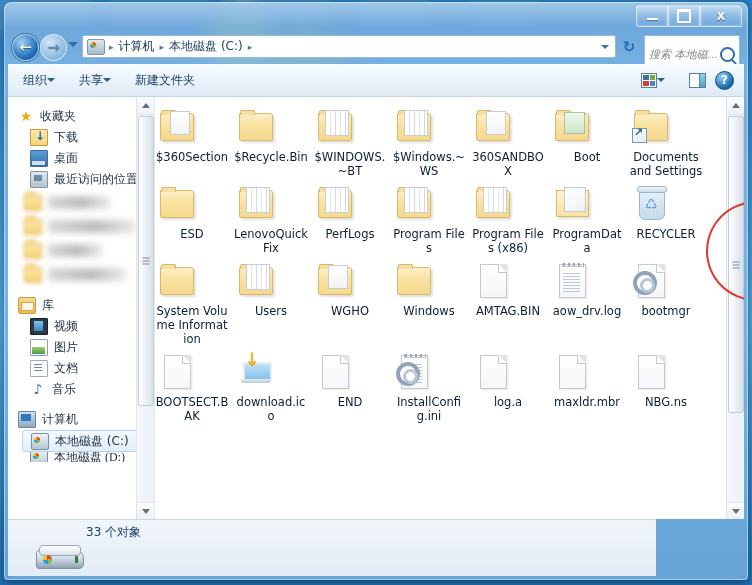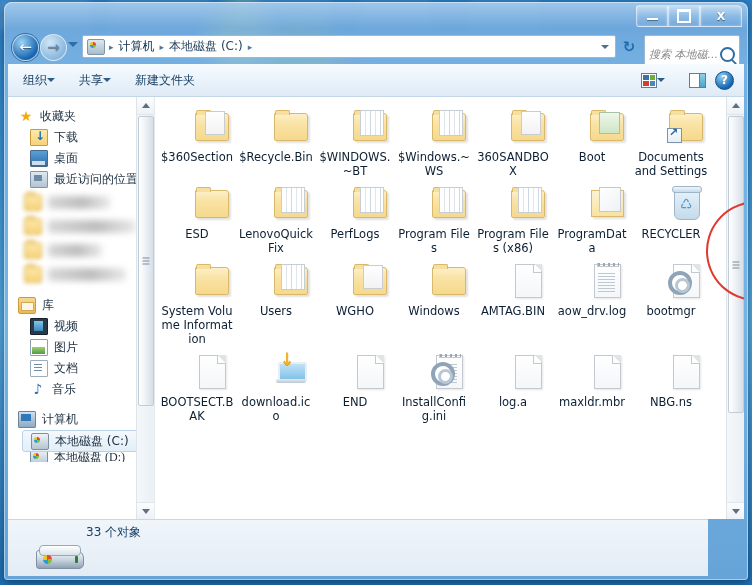--- a/index.html
+++ b/index.html
@@ -190,21 +190,21 @@
   .arw.dn{border-top:5px solid #5d7081;}
   .thumb{position:absolute;left:1px;width:14px;border:1px solid #c2ccd6;border-radius:2px;
     background:linear-gradient(90deg,#ffffff,#eef2f6 45%,#d7dee6);}
   .grip{position:absolute;left:50%;top:50%;transform:translate(-50%,-50%);width:7px;height:1px;background:#7d8c9a;
     box-shadow:0 3px 0 #7d8c9a,0 -3px 0 #7d8c9a;}
 
   
   #content{flex:1;position:relative;background:#fff;overflow:hidden;}
   #grid{position:absolute;left:0;top:4px;width:556px;
     display:flex;flex-wrap:wrap;}
-  .cell{width:79px;padding-top:6px;display:flex;flex-direction:column;align-items:flex-end;}
+  .cell{width:79px;padding-top:6px;display:flex;flex-direction:column;align-items:flex-start;}
   .cell .label{
     width:74px;text-align:center;font-size:11.5px;color:#0c1f33;line-height:14px;
     word-break:break-all;margin-top:3px;
   }
   .fico{width:44px;height:40px;position:relative;}
   
   .f-folder{position:absolute;left:5px;top:6px;width:32px;height:26px;
     background:linear-gradient(180deg,#fdf0c8 0%,#f9e3a4 38%,#f5d98c 100%);
     border:1px solid #d9b86a;border-radius:1px 3px 2px 2px;
     box-shadow:2px 2px 2px rgba(0,0,0,.12);}
@@ -257,21 +257,21 @@
   
   #redcircle{
     position:absolute;left:551px;top:104px;width:97px;height:96px;
     border:2px solid #e0392f;border-radius:50%;
     transform:rotate(-6deg);
     pointer-events:none;z-index:5;
   }
 
   
   #statusbar{
-    position:absolute;left:4px;top:517px;width:700px;height:57px;
+    position:absolute;left:4px;top:517px;width:648px;height:57px;
     background:linear-gradient(180deg,#f0f5fa,#e3ecf5);
     border-top:1px solid #c6d7e6;box-sizing:border-box;
   }
   #statuscount{position:absolute;left:78px;top:4px;font-size:12px;color:#17406b;}
   #statusicon{position:absolute;left:28px;top:24px;width:46px;height:26px;}
   #statusicon .body{position:absolute;left:0;top:6px;width:46px;height:17px;border-radius:3px 8px 5px 3px;
     background:linear-gradient(180deg,#fbfdfe,#c4d1dc 55%,#8fa2b2);border:1px solid #7e91a2;}
   #statusicon .top{position:absolute;left:3px;top:1px;width:40px;height:9px;border-radius:4px;
     background:linear-gradient(180deg,#ffffff,#d8e2ea);border:1px solid #97a8b6;}
   #statusicon .win{position:absolute;left:7px;top:11px;width:9px;height:9px;border-radius:50%;

